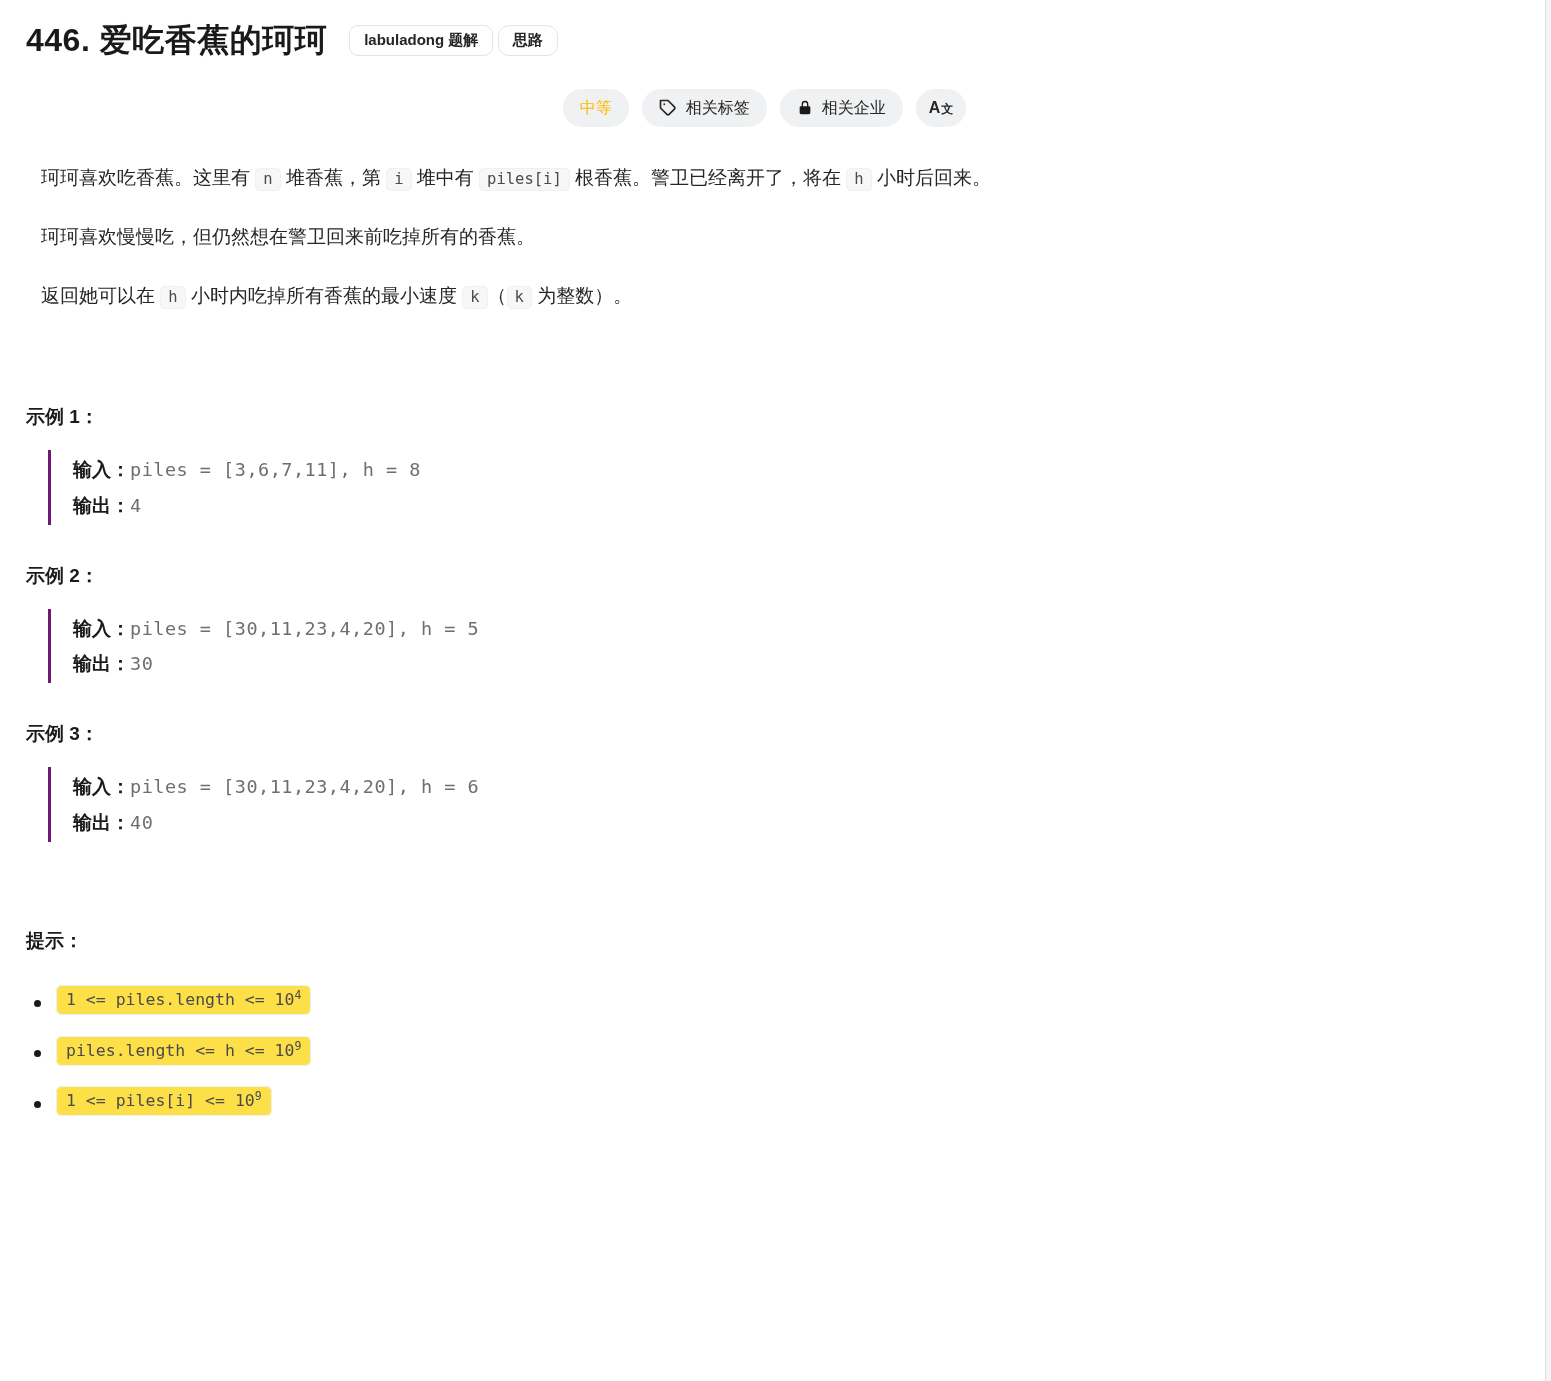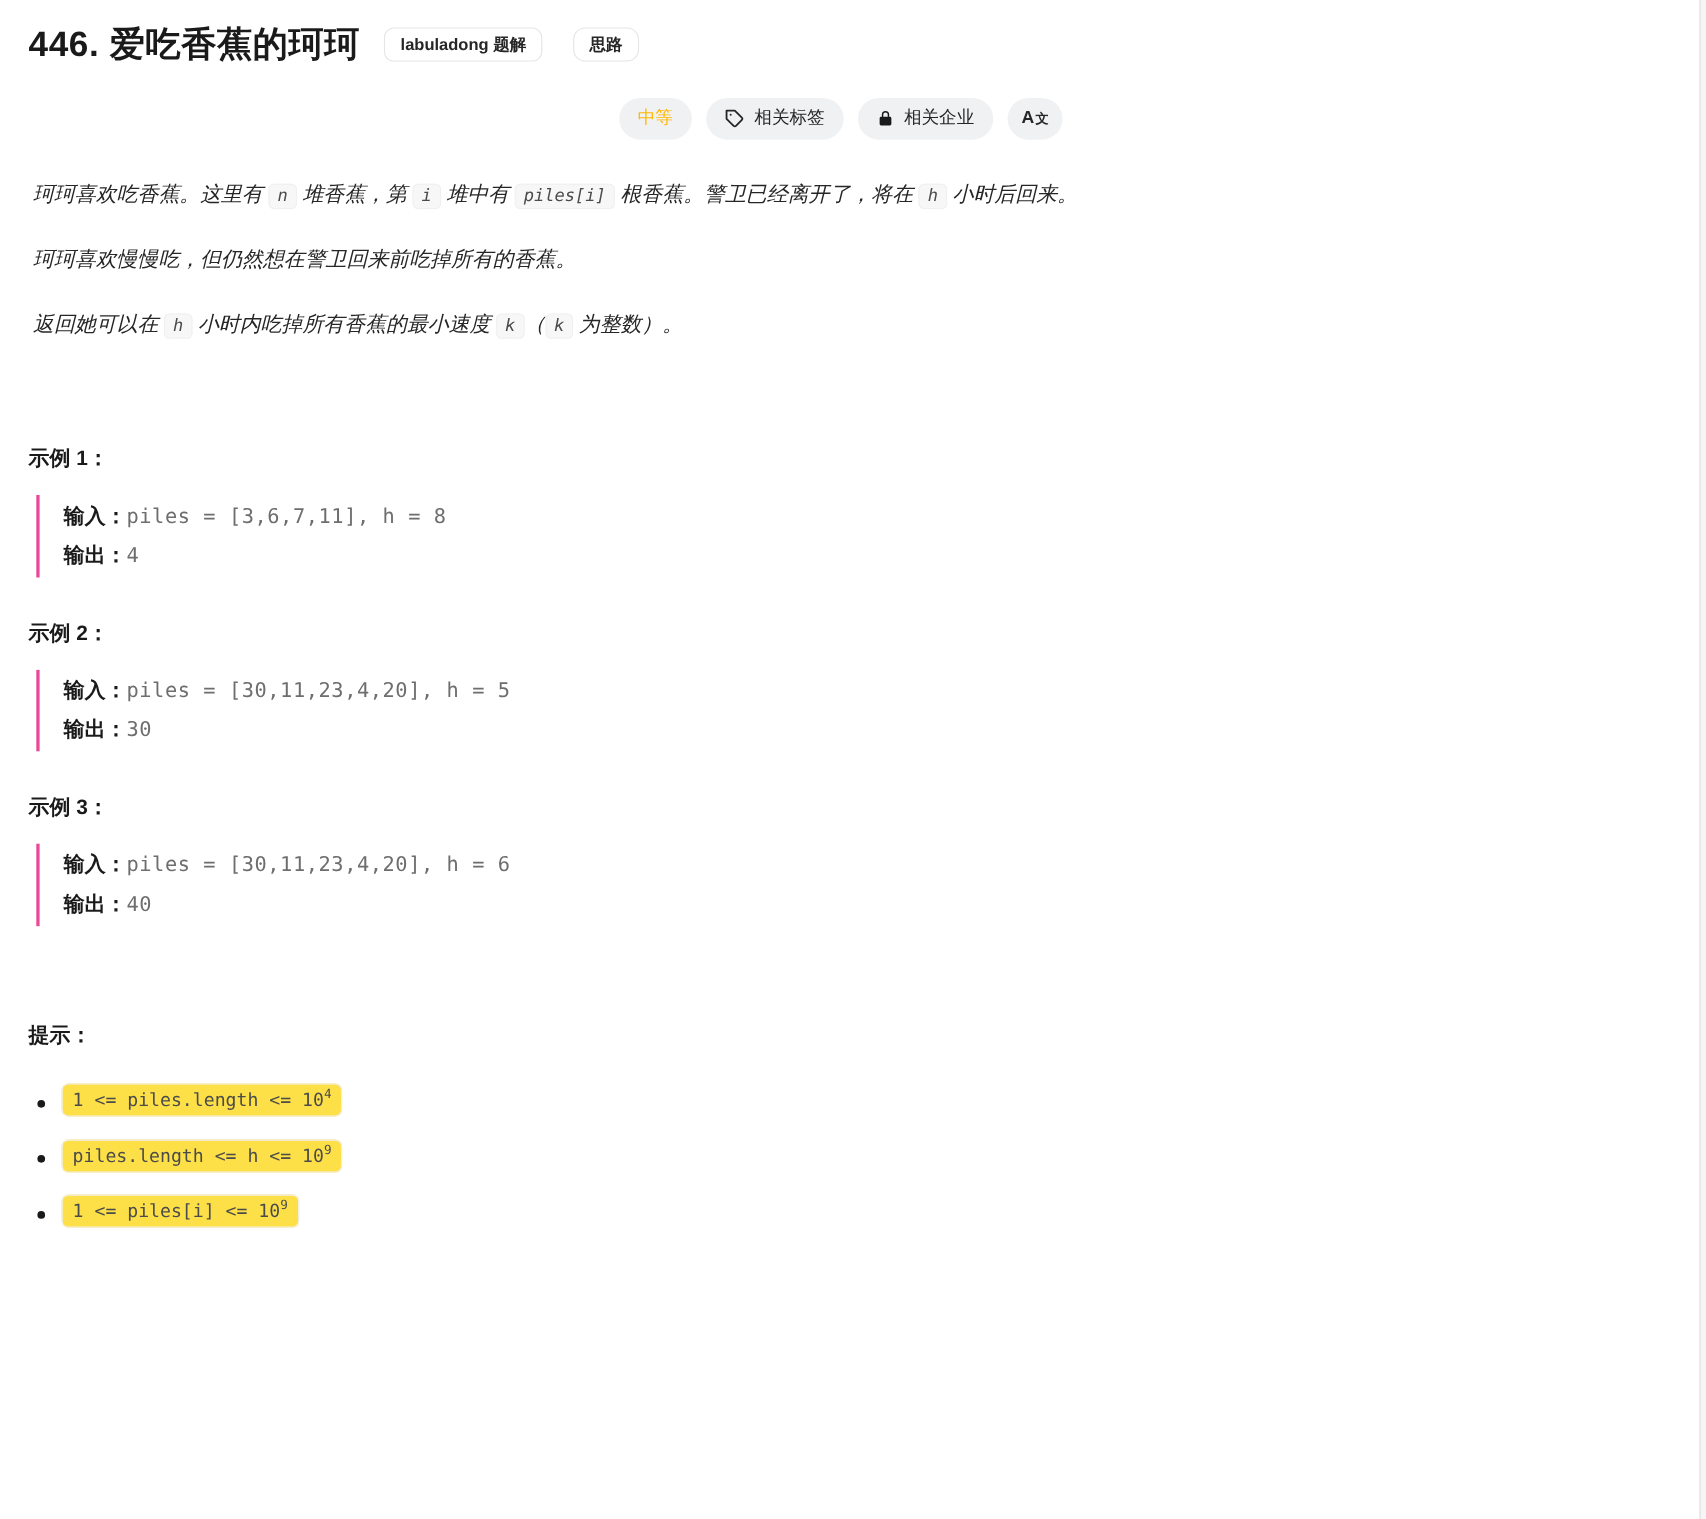--- a/index.html
+++ b/index.html
@@ -30,21 +30,21 @@
     background: #ffffff;
     border: 1px solid #e5e5e5;
     border-radius: 9px;
     padding: 5px 14px;
     font-size: 15px;
     font-weight: 700;
     color: #262626;
     cursor: pointer;
     white-space: nowrap;
   }
-  .title-badge + .title-badge { margin-left: 23px; border-radius: 11px; }
+  .title-badge + .title-badge { margin-left: 0; border-radius: 11px; }
 
   
   .meta-row { display: flex; align-items: center; gap: 13px; margin-top: 27px; justify-content: center; }
   .pill {
     display: inline-flex;
     align-items: center;
     gap: 9px;
     background: #f0f1f2;
     border-radius: 999px;
     padding: 8px 17px;
@@ -57,23 +57,22 @@
   .pill.difficulty { color: #ffb800; font-weight: 500; }
   .pill .icon { display: inline-flex; align-items: center; }
   .pill.translate { padding: 8px 13px; font-weight: 600; }
   .pill.translate .sub { font-size: 12px; font-weight: 700; margin-left: 1px; }
 
   
   .description { margin-top: 34px; max-width: 1500px; }
   .description p {
     font-size: 19px;
     line-height: 1.78;
-    margin: 0 0 25px 4px;
-    color: #262626;
-    font-style: italic;
+    margin: 0 0 25px 15px;
+    color: #262626;
   }
   code.inline-code {
     font-family: "DejaVu Sans Mono", "Liberation Mono", monospace;
     font-size: 15.5px;
     background: #f7f7f8;
     border: 1px solid #f0f0f1;
     border-radius: 5px;
     padding: 1px 7px 2px 7px;
     color: #4b4b4b;
     white-space: nowrap;
@@ -81,22 +80,22 @@
 
   
   .examples { margin-top: 92px; }
   .example-heading {
     font-size: 19px;
     font-weight: 700;
     color: #1a1a1a;
     margin: 0 0 20px 0;
   }
   .example-block {
-    border-left: 3px solid #ec4899;
-    margin: 0 0 38px 7px;
+    border-left: 3px solid #701a75;
+    margin: 0 0 38px 22px;
     padding: 2px 0 2px 22px;
     line-height: 1.85;
   }
   .example-line { display: block; }
   .example-label {
     font-size: 19px;
     font-weight: 700;
     color: #1a1a1a;
   }
   .example-value {

